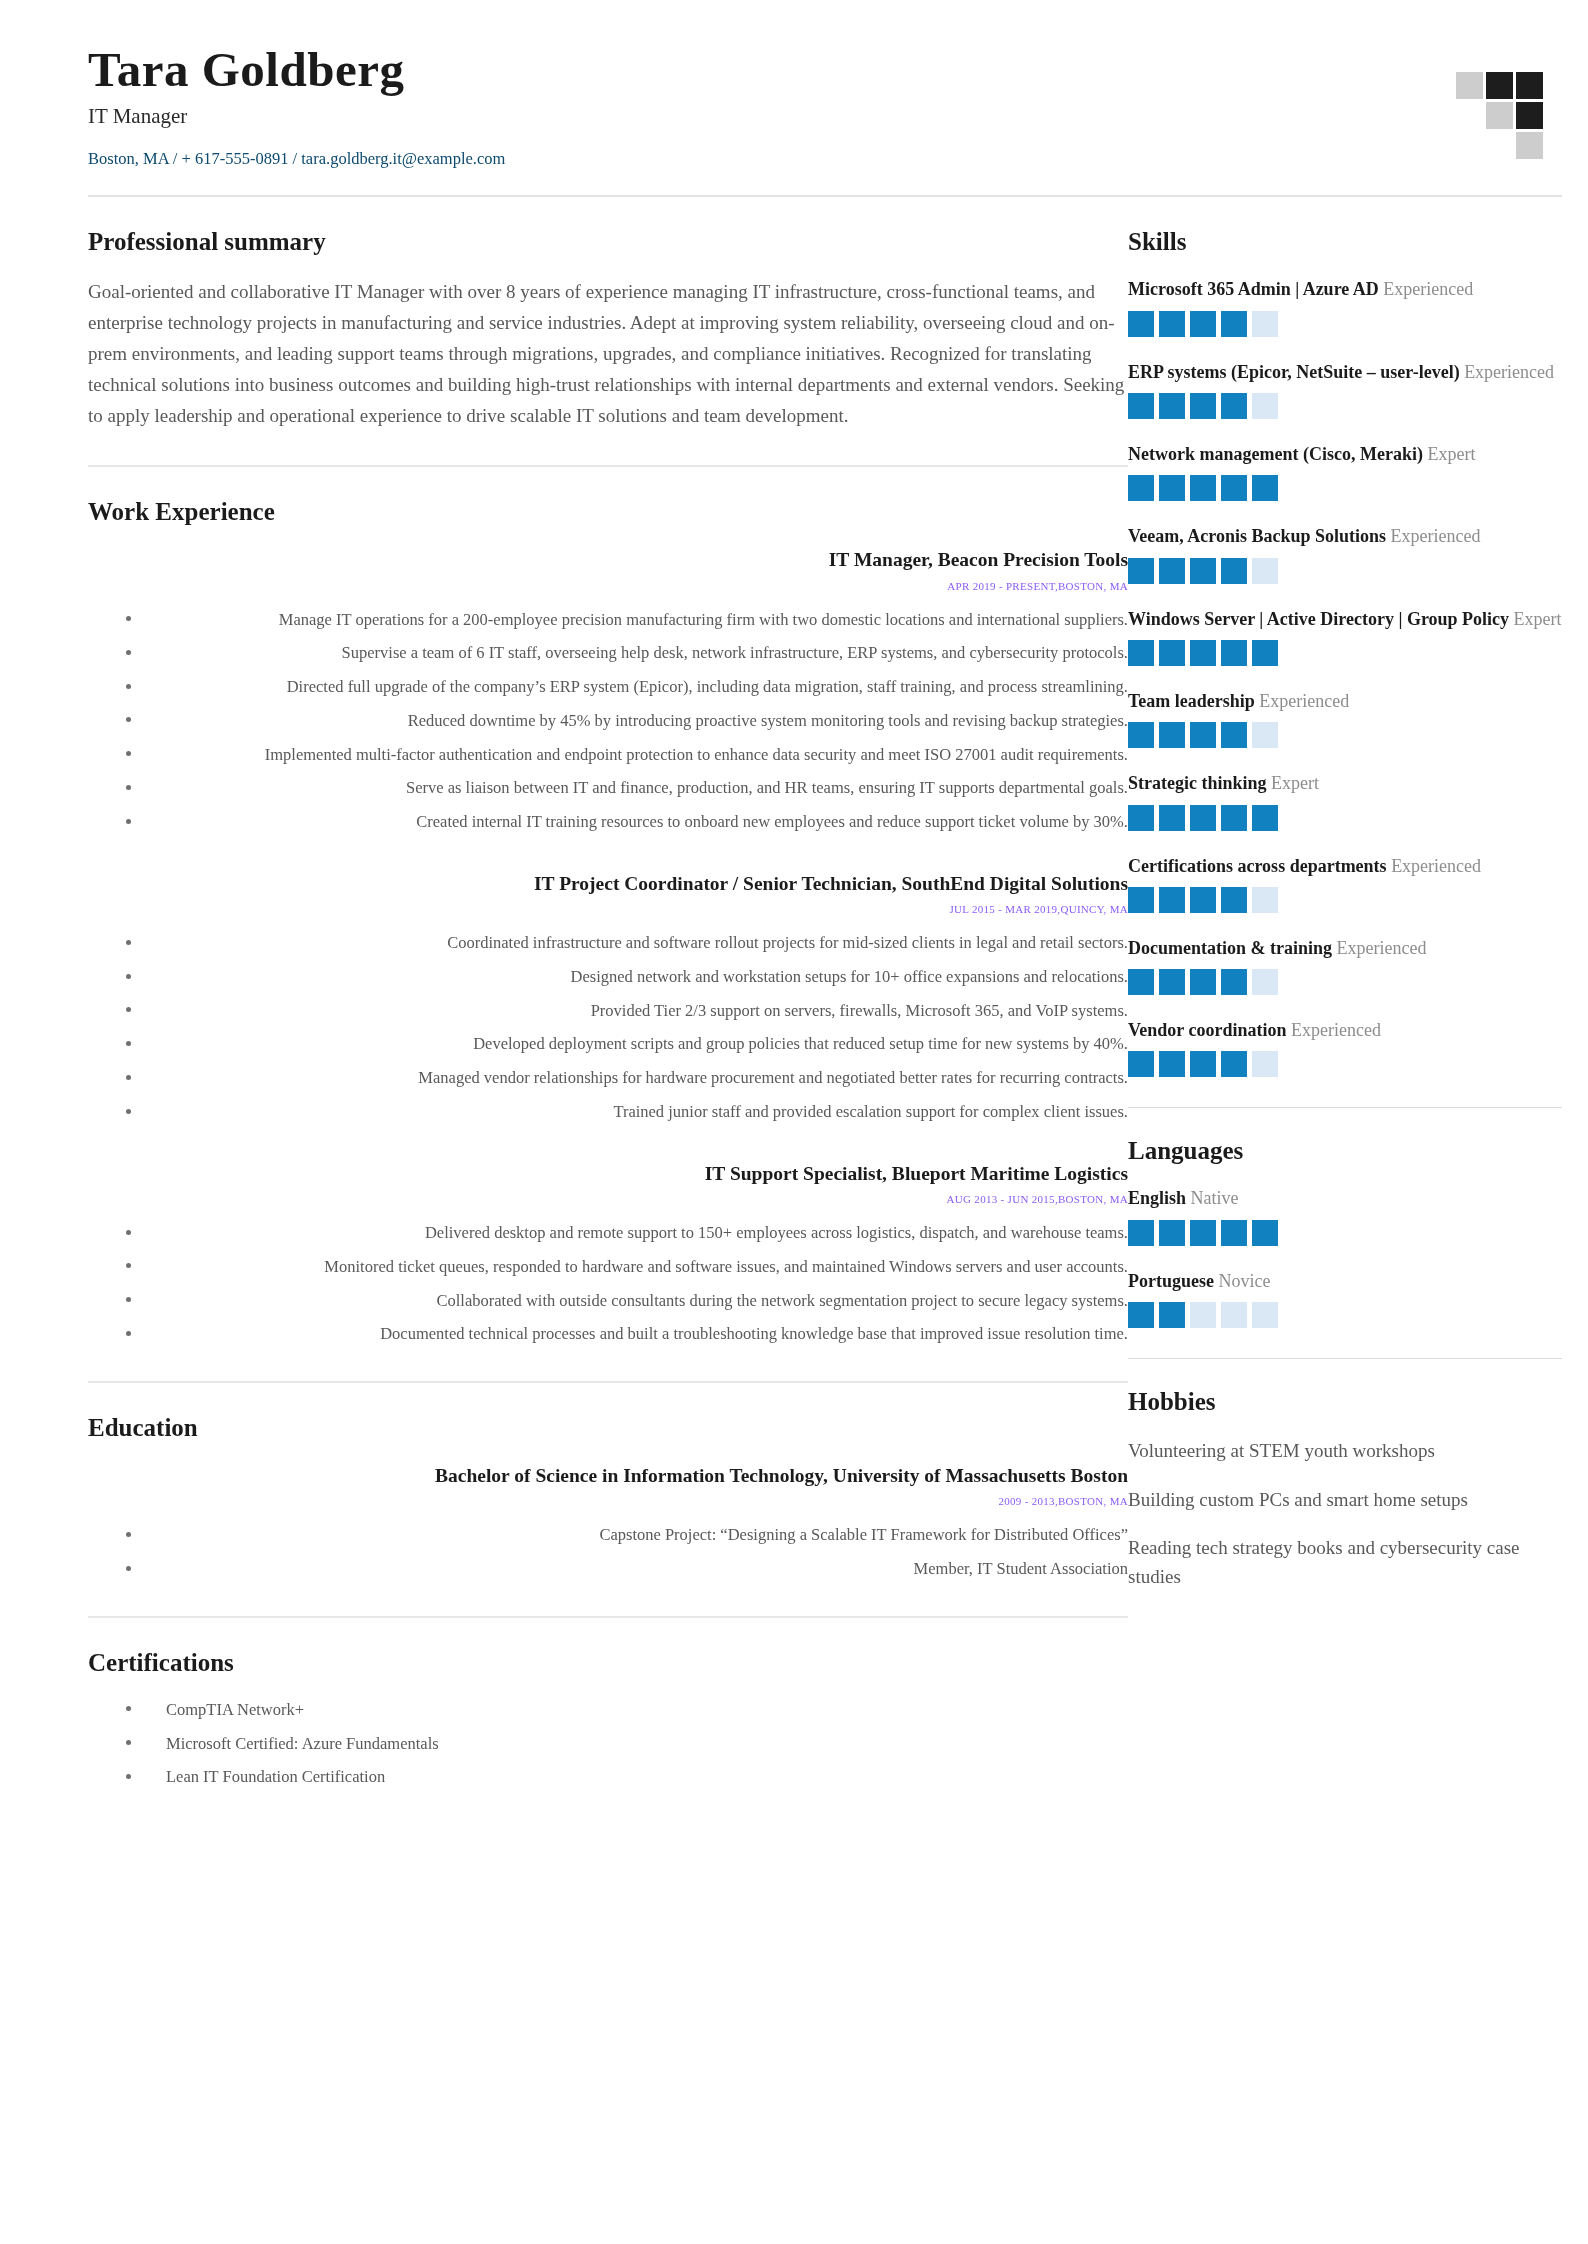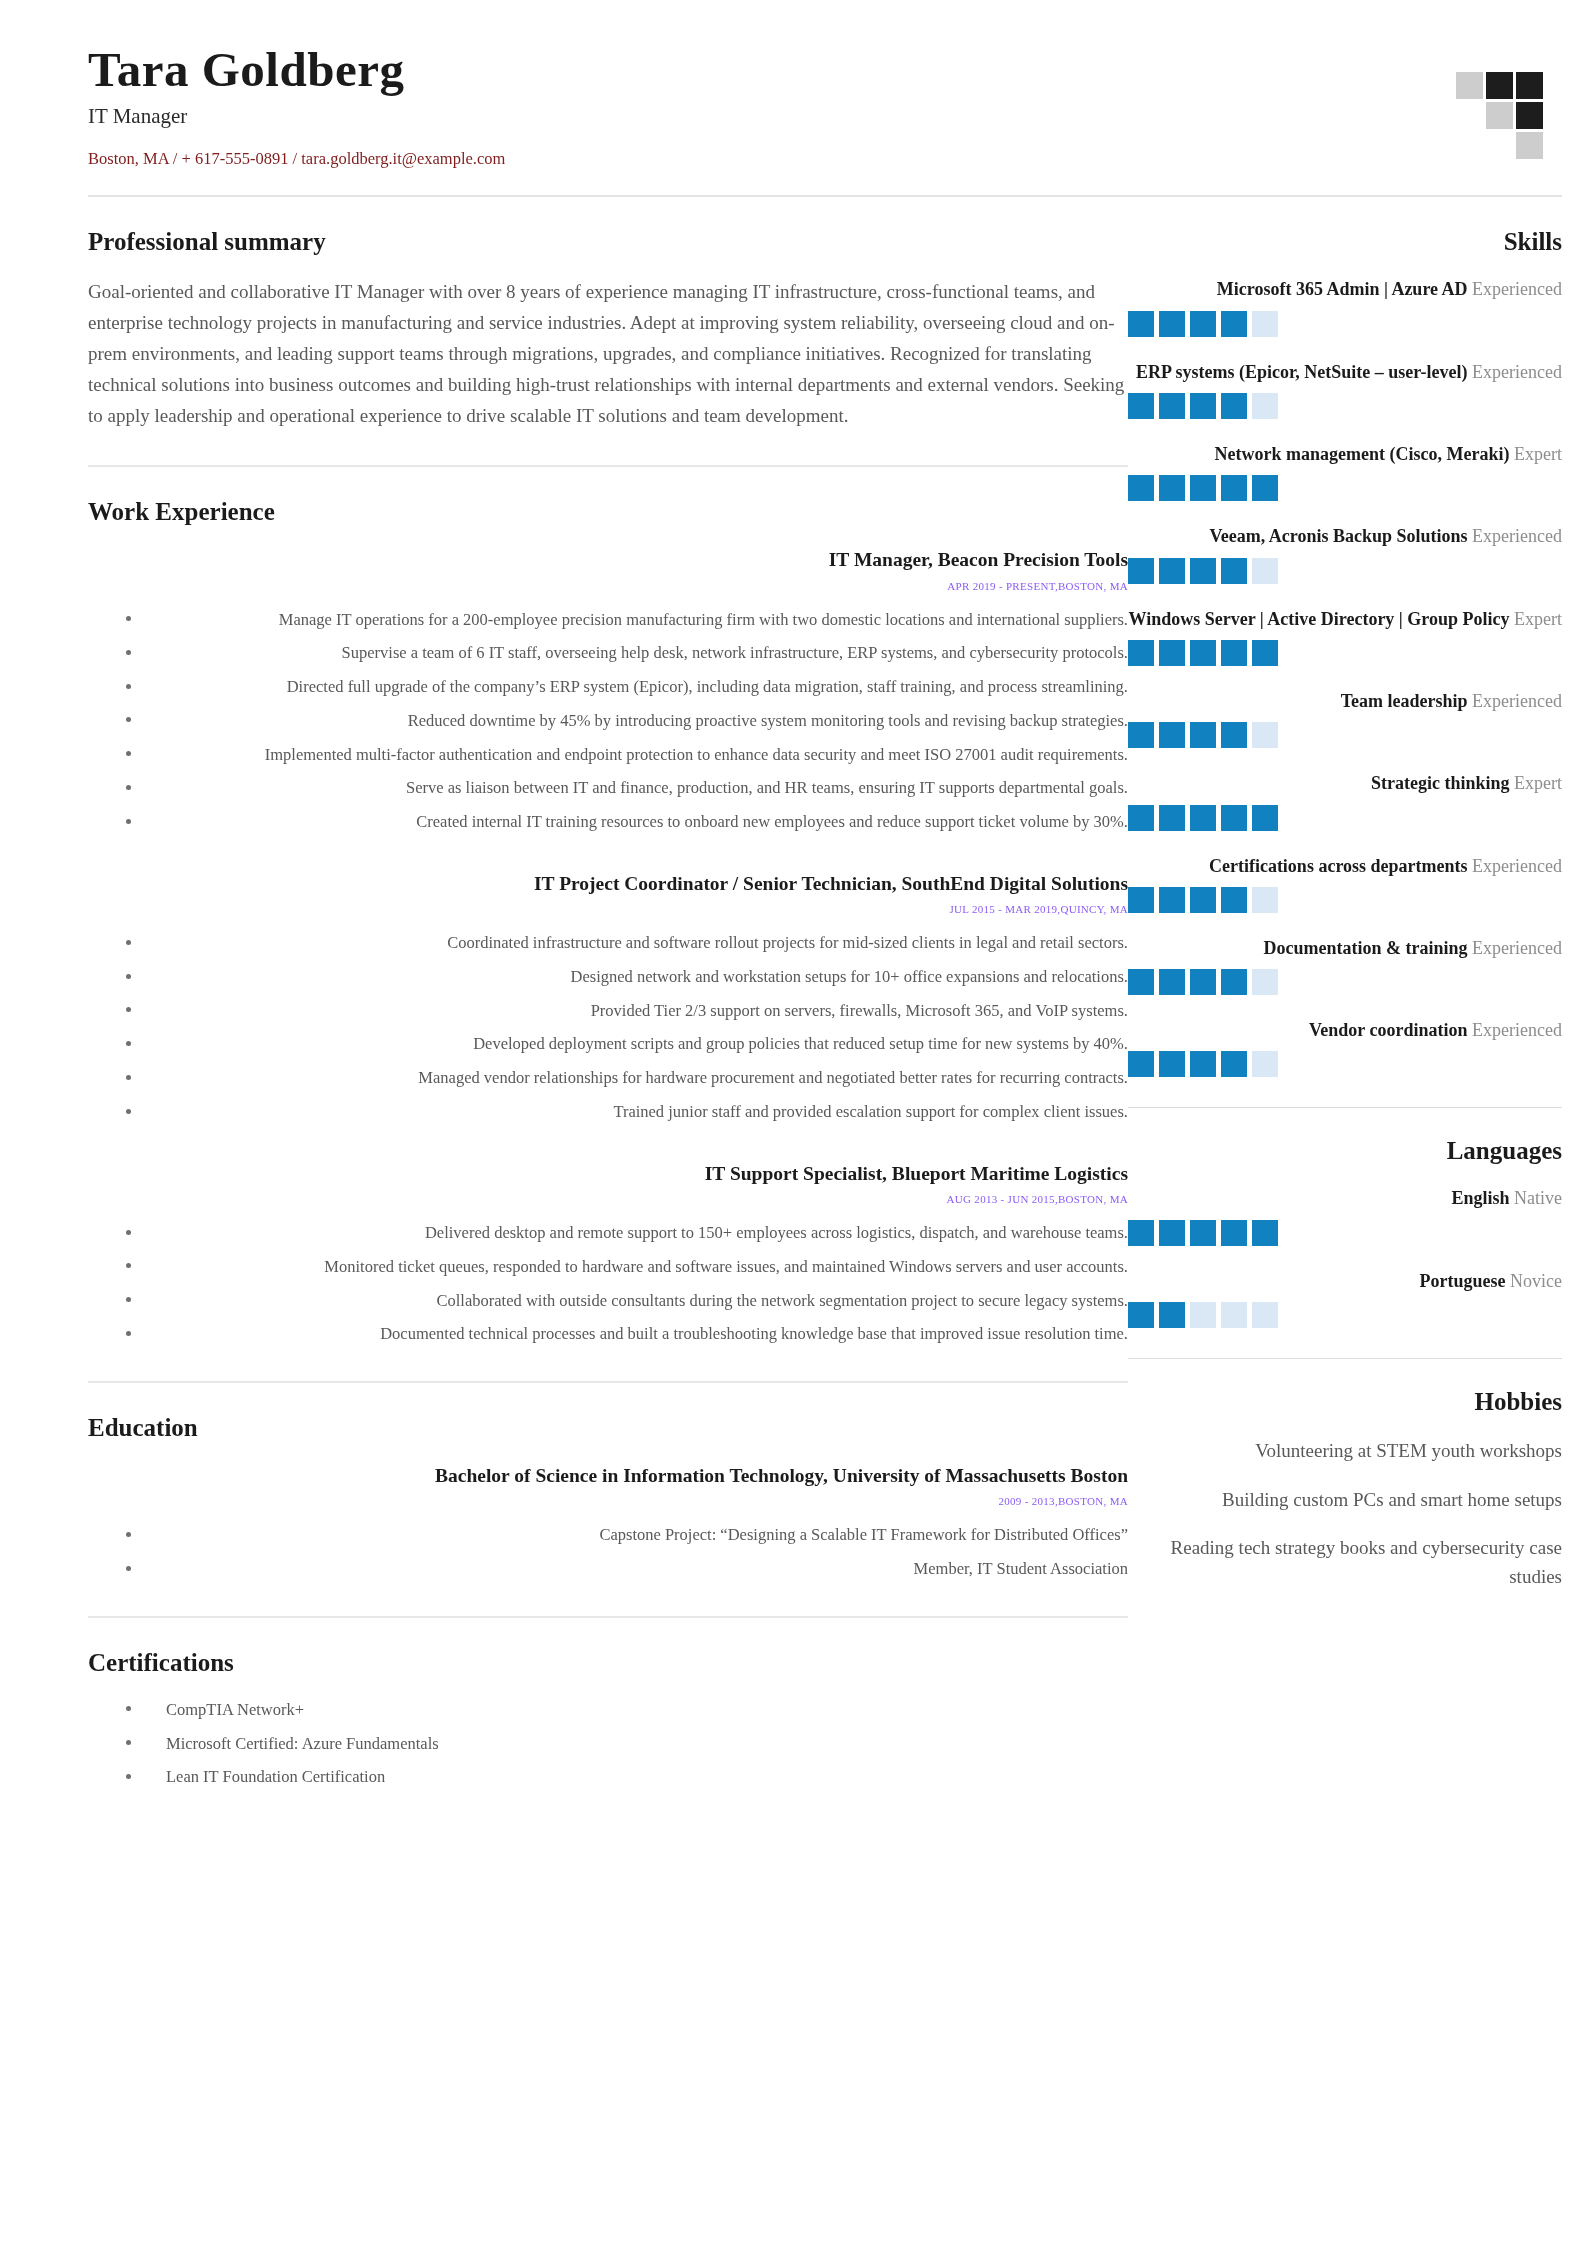--- a/index.html
+++ b/index.html
@@ -12,34 +12,34 @@
   html,body{margin:0;padding:0;background:#ffffff;}
   .page{
     width:1588px;height:2244px;background:#ffffff;position:relative;
     padding:44px 57px 32px 57px;
     font-family:"Liberation Serif", serif;color:#595959;overflow:hidden;margin-left:31px;
   }
   
   .hdr{position:relative;}
   .name{font-size:49px;font-weight:700;color:#1b1b1b;margin:0;line-height:1.05;letter-spacing:0.5px;}
   .headline{font-size:21px;color:#2a2a2a;margin-top:9px;}
-  .contact{font-size:16.5px;color:#7f1d1d;margin-top:20px;}
+  .contact{font-size:16.5px;color:#0c4a6e;margin-top:20px;}
   .logo{
     position:absolute;top:28px;right:19px;
     display:grid;grid-template-columns:repeat(3,27px);grid-auto-rows:27px;gap:3px;
   }
   .logo .cell{width:27px;height:27px;display:block;}
   .logo .cell.black{background:var(--logo-dark);}
   .logo .cell.gray{background:var(--logo-gray);}
   .logo .cell.blank{background:transparent;}
   .top-rule{border:none;border-top:2px solid #e4e4e4;margin:26px 0 0 0;}
   
   .columns{display:flex;margin-top:30px;align-items:flex-start;}
   main.col-main{flex:0 0 1040px;width:1040px;}
-  aside.col-side{flex:1;min-width:0;text-align:right;}
+  aside.col-side{flex:1;min-width:0;}
   h2.sec{font-size:25px;font-weight:700;color:#1b1b1b;margin:0 0 20px 0;line-height:1.2;}
   .rule{border:none;border-top:2px solid #e7e7e7;margin:34px 0 30px 0;}
   .side-rule{border:none;border-top:1.5px solid #dcdcdc;margin:30px 0 28px 0;}
   
   .summary-text{font-size:19px;line-height:1.62;color:#595959;margin:0;}
   .job{margin-bottom:36px;text-align:right;}
   .job:last-child{margin-bottom:0;}
   h3.jt{font-size:19.5px;font-weight:700;color:#1b1b1b;margin:0;line-height:1.3;}
   .meta{font-size:11px;color:#8b5cf6;margin-top:7px;letter-spacing:0.3px;}
   ul.blts{margin:16px 0 0 0;padding:0 0 0 38px;list-style:none;}

